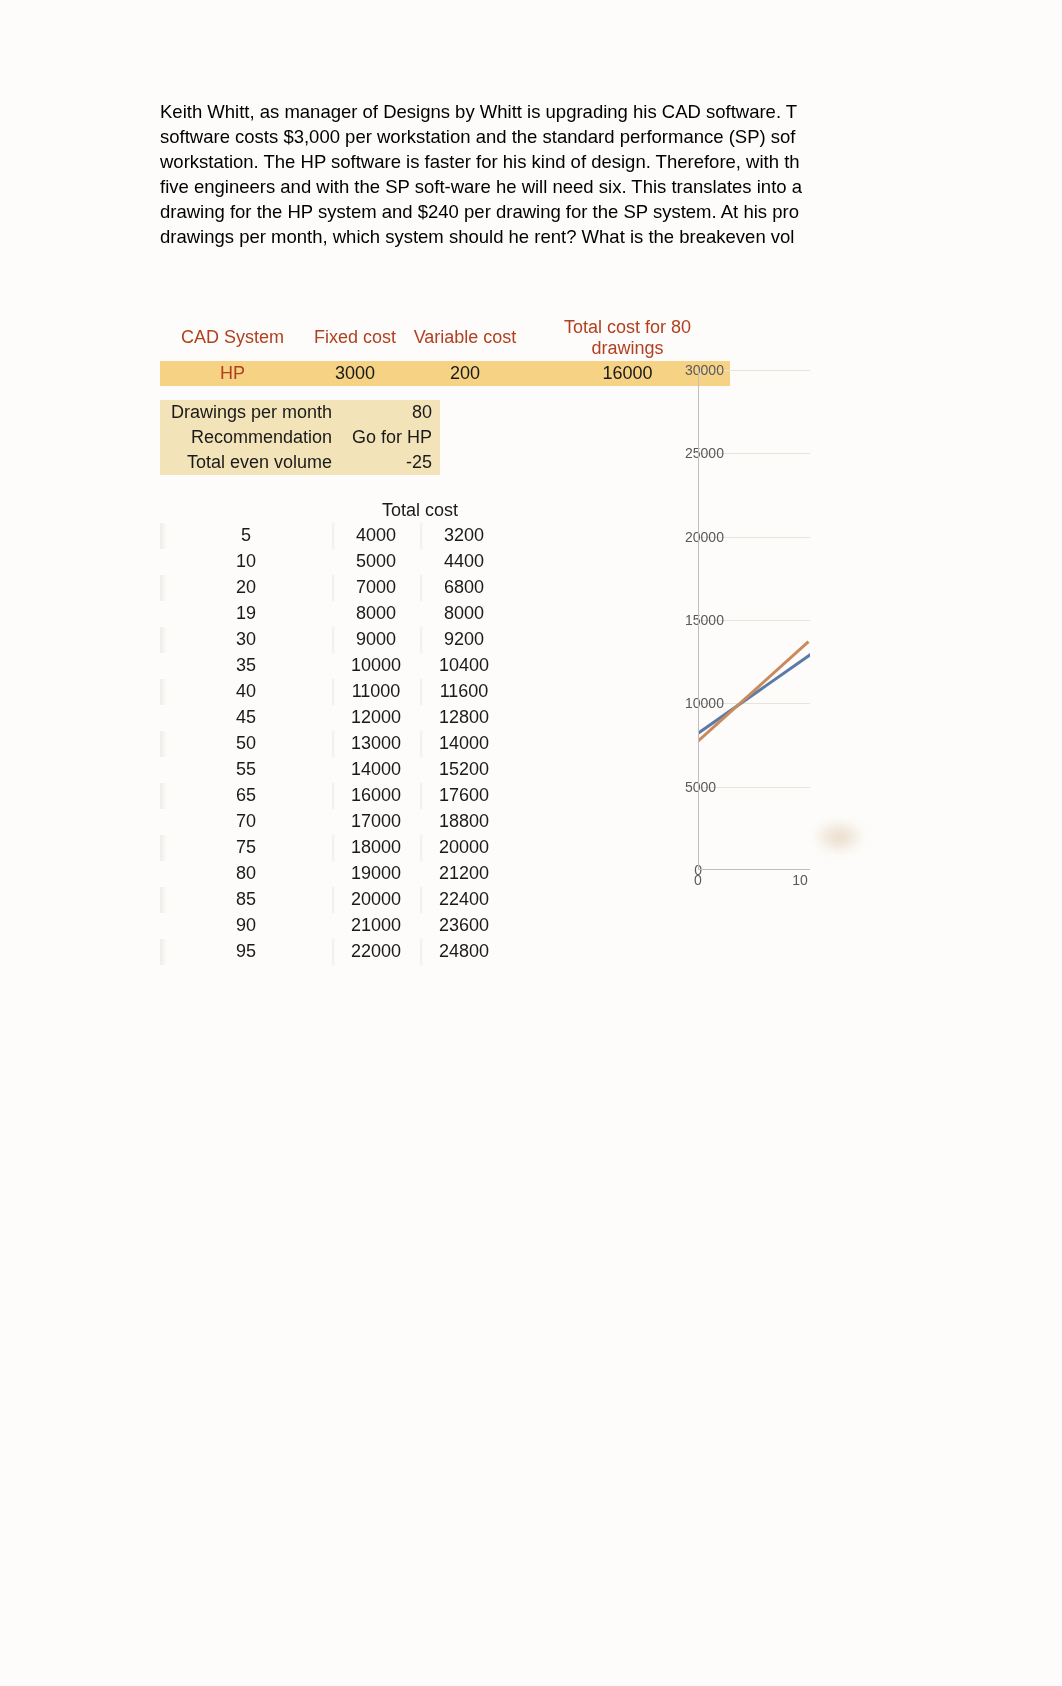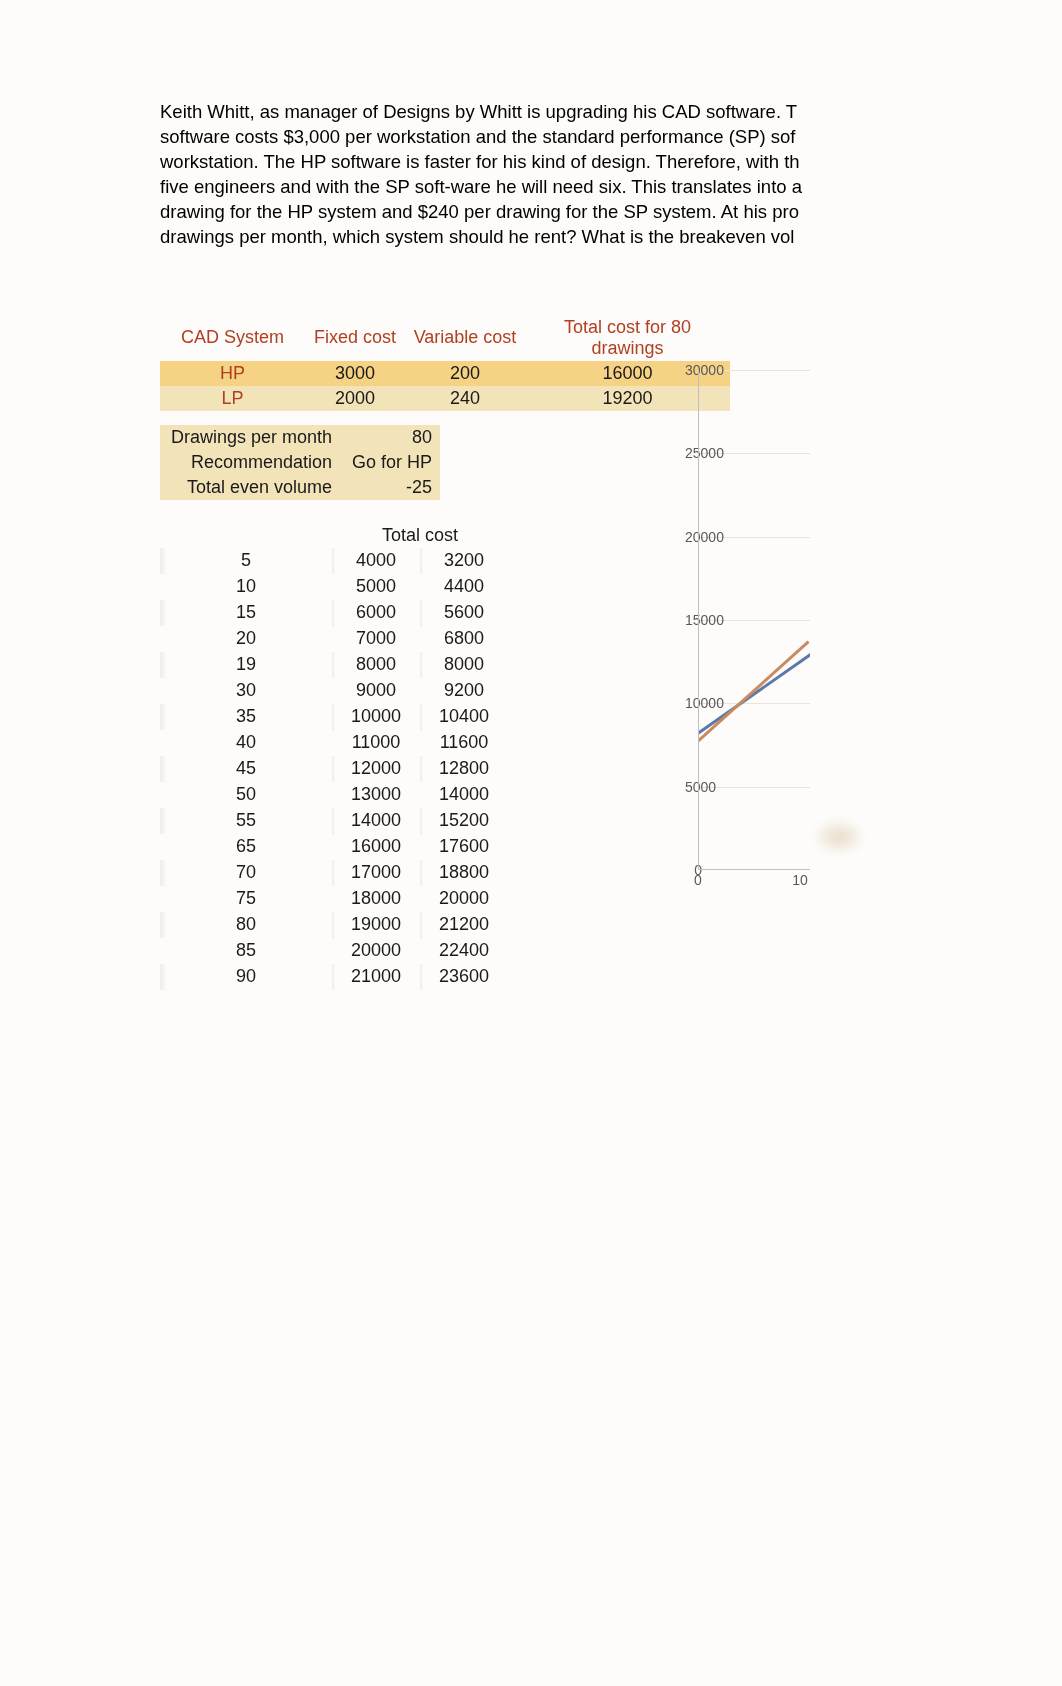--- a/index.html
+++ b/index.html
@@ -202,26 +202,20 @@
       <th>Fixed cost</th>
       <th>Variable cost</th>
       <th>Total cost for 80 drawings</th>
     </tr>
     <tr class="hp-row">
       <td>HP</td>
       <td>3000</td>
       <td>200</td>
       <td>16000</td>
     </tr>
-    <tr class="lp-row">
-      <td>LP</td>
-      <td>2000</td>
-      <td>240</td>
-      <td>19200</td>
-    </tr>
   </tbody>
     </table>
 
   <table class="params">
     <tbody>
         <tr>
       <td>Drawings per month</td>
       <td>80</td>
     </tr>
     <tr>
@@ -248,25 +242,20 @@
             <td>5</td>
             <td>4000</td>
             <td>3200</td>
           </tr>
           <tr>
             <td>10</td>
             <td>5000</td>
             <td>4400</td>
           </tr>
           <tr>
-            <td>15</td>
-            <td>6000</td>
-            <td>5600</td>
-          </tr>
-          <tr>
             <td>20</td>
             <td>7000</td>
             <td>6800</td>
           </tr>
           <tr>
             <td>19</td>
             <td>8000</td>
             <td>8000</td>
           </tr>
           <tr>
@@ -321,20 +310,25 @@
           </tr>
           <tr>
             <td>85</td>
             <td>20000</td>
             <td>22400</td>
           </tr>
           <tr>
             <td>90</td>
             <td>21000</td>
             <td>23600</td>
+          </tr>
+          <tr>
+            <td>95</td>
+            <td>22000</td>
+            <td>24800</td>
           </tr>
         </tbody>
     </table>
   </div>
 
   <div class="chart-area">
     <div class="chart-inner">
       <div class="grid" style="top:0%"></div>
       <div class="grid" style="top:16.66%"></div>
       <div class="grid" style="top:33.33%"></div>

